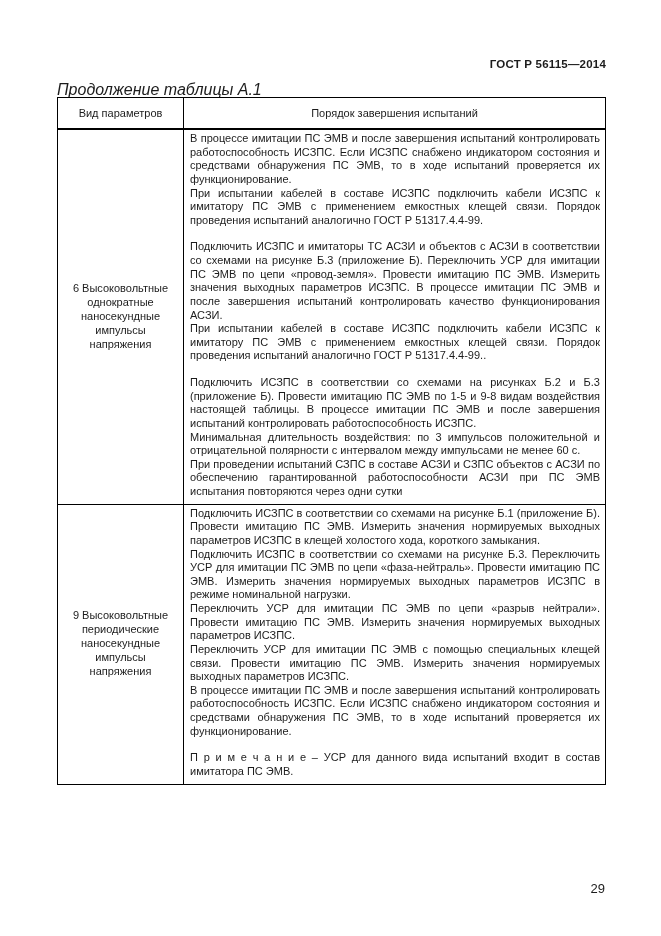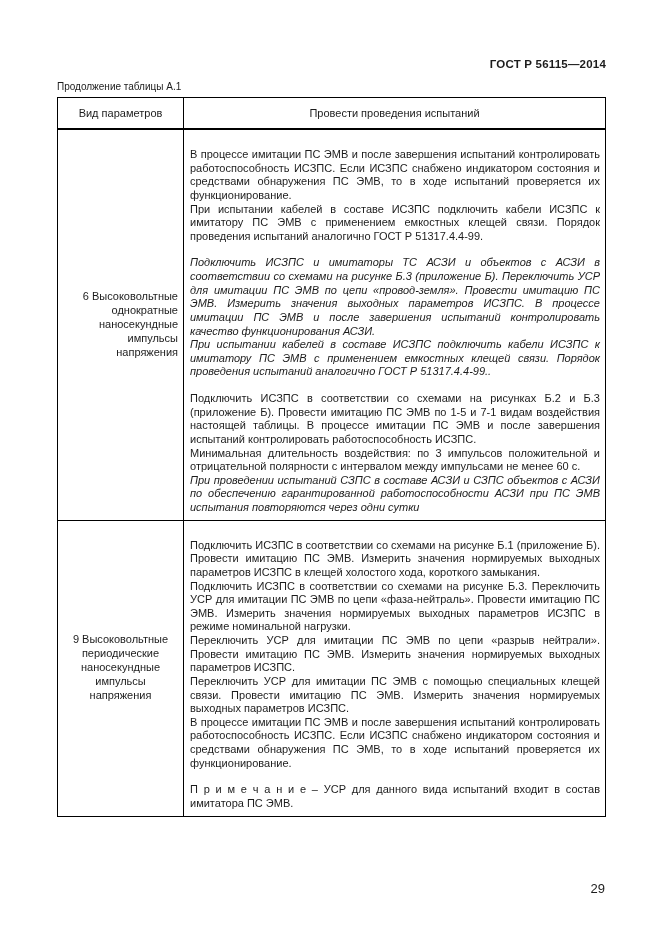--- a/index.html
+++ b/index.html
@@ -11,21 +11,21 @@
     color: #1c1c1c;
   }
   .page { position: relative; width: 661px; height: 936px; overflow: hidden; background: #fff; }
 
   .header-right {
     position: absolute; top: 58px; right: 55px;
     font-size: 11.5px; font-weight: bold; letter-spacing: 0.2px;
   }
   .caption {
     position: absolute; top: 81px; left: 57px;
-    font-size: 10px; 
+    font-size: 16px; font-style: italic;
   }
 
   table.doc-table {
     position: absolute; top: 97px; left: 57px;
     width: 549px;
     border-collapse: collapse;
     font-size: 11px;
   }
   .doc-table th, .doc-table td { border: 1px solid #000; }
   .doc-table th {
@@ -33,63 +33,63 @@
     text-align: center; vertical-align: middle;
     padding: 9px 4px;
     border-bottom: 2px solid #000;
     background: #fff;
   }
   .impact-cell {
     width: 126px;
     vertical-align: middle;
     padding: 4px 5px;
     line-height: 1.26;
-    text-align: right;
+    text-align: center;
   }
   .impact-cell.center { text-align: center; }
   .procedure-cell {
     vertical-align: top;
-    padding: 18px 5px 5px 6px;
+    padding: 2px 5px 5px 6px;
     text-align: justify;
     line-height: 1.24;
   }
   .para { margin: 0; }
-  .para.italic { font-style: italic; }
+  .para.italic { }
   .para.gap { margin-top: 13px; }
 
   .footer-pagenum {
     position: absolute; top: 881px; right: 56px;
     font-size: 13px;
   }
 </style>
 </head>
 <body>
 
 <div class="page">
 
   <div class="header-right">ГОСТ Р 56115—2014</div>
 
   <div class="caption">Продолжение таблицы А.1</div>
 
   <table class="doc-table">
     <thead>
       <tr>
         <th>Вид параметров</th>
-        <th>Провести проведения испытаний</th>
+        <th>Порядок завершения испытаний</th>
       </tr>
     </thead>
     <tbody id="table-body">
         <tr>
           <td class="impact-cell">6 Высоковольтные однократные наносекундные импульсы напряжения</td>
           <td class="procedure-cell">
             <div class="para">В процессе имитации ПС ЭМВ и после завершения испытаний контролировать работоспособность ИСЗПС. Если ИСЗПС снабжено индикатором состояния и средствами обнаружения ПС ЭМВ, то в ходе испытаний проверяется их функционирование.</div>
             <div class="para">При испытании кабелей в составе ИСЗПС подключить кабели ИСЗПС к имитатору ПС ЭМВ с применением емкостных клещей связи. Порядок проведения испытаний аналогично ГОСТ Р 51317.4.4-99.</div>
             <div class="para italic gap">Подключить ИСЗПС и имитаторы ТС АСЗИ и объектов с АСЗИ в соответствии со схемами на рисунке Б.3 (приложение Б). Переключить УСР для имитации ПС ЭМВ по цепи «провод-земля». Провести имитацию ПС ЭМВ. Измерить значения выходных параметров ИСЗПС. В процессе имитации ПС ЭМВ и после завершения испытаний контролировать качество функционирования АСЗИ.</div>
             <div class="para italic">При испытании кабелей в составе ИСЗПС подключить кабели ИСЗПС к имитатору ПС ЭМВ с применением емкостных клещей связи. Порядок проведения испытаний аналогично ГОСТ Р 51317.4.4-99..</div>
-            <div class="para gap">Подключить ИСЗПС в соответствии со схемами на рисунках Б.2 и Б.3 (приложение Б). Провести имитацию ПС ЭМВ по 1-5 и 7-1 видам воздействия настоящей таблицы. В процессе имитации ПС ЭМВ и после завершения испытаний контролировать работоспособность ИСЗПС.</div>
+            <div class="para gap">Подключить ИСЗПС в соответствии со схемами на рисунках Б.2 и Б.3 (приложение Б). Провести имитацию ПС ЭМВ по 1-5 и 9-8 видам воздействия настоящей таблицы. В процессе имитации ПС ЭМВ и после завершения испытаний контролировать работоспособность ИСЗПС.</div>
             <div class="para">Минимальная длительность воздействия: по 3 импульсов положительной и отрицательной полярности с интервалом между импульсами не менее 60 с.</div>
             <div class="para italic">При проведении испытаний СЗПС в составе АСЗИ и СЗПС объектов с АСЗИ по обеспечению гарантированной работоспособности АСЗИ при ПС ЭМВ испытания повторяются через одни сутки</div>
           </td>
         </tr>
         <tr>
           <td class="impact-cell center">9 Высоковольтные периодические наносекундные импульсы напряжения</td>
           <td class="procedure-cell">
             <div class="para">Подключить ИСЗПС в соответствии со схемами на рисунке Б.1 (приложение Б). Провести имитацию ПС ЭМВ. Измерить значения нормируемых выходных параметров ИСЗПС в клещей холостого хода, короткого замыкания.</div>
             <div class="para">Подключить ИСЗПС в соответствии со схемами на рисунке Б.3. Переключить УСР для имитации ПС ЭМВ по цепи «фаза-нейтраль». Провести имитацию ПС ЭМВ. Измерить значения нормируемых выходных параметров ИСЗПС в режиме номинальной нагрузки.</div>
             <div class="para">Переключить УСР для имитации ПС ЭМВ по цепи «разрыв нейтрали». Провести имитацию ПС ЭМВ. Измерить значения нормируемых выходных параметров ИСЗПС.</div>

